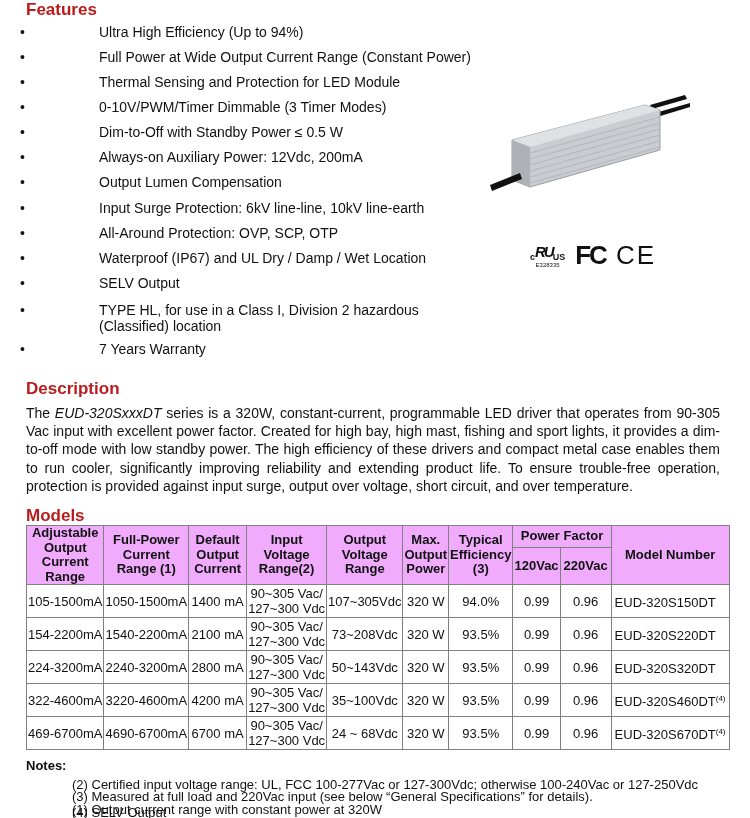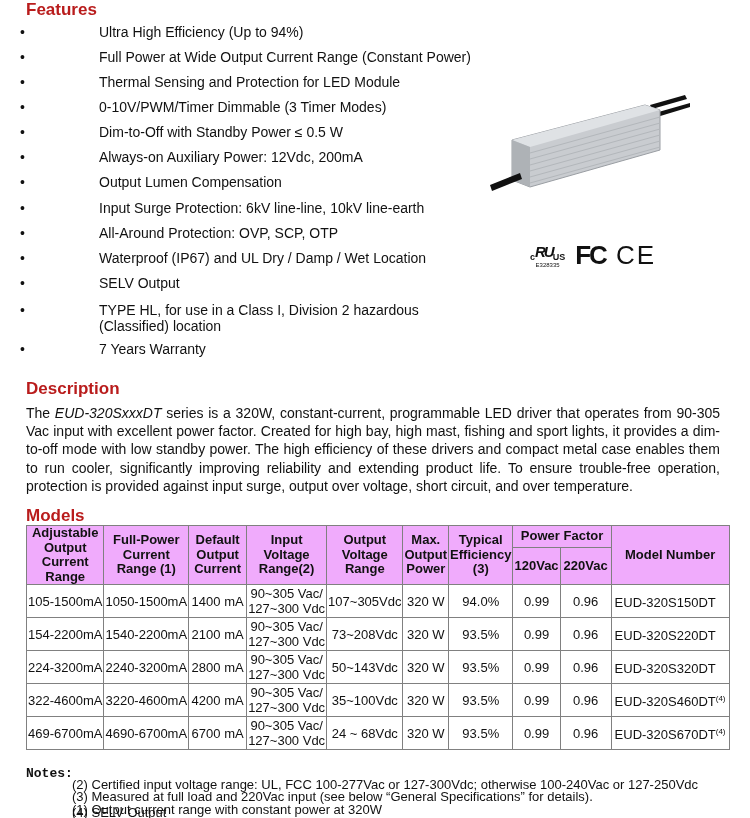--- a/index.html
+++ b/index.html
@@ -13,21 +13,21 @@
   .product { position: absolute; left: 490px; top: 75px; width: 200px; height: 120px; }
   .certs { position: absolute; left: 530px; top: 237px; height: 36px; display: flex; align-items: center; gap: 10px; }
   .desc { position: absolute; left: 26px; top: 404px; width: 694px; font-size: 14px; line-height: 18.2px; text-align: justify; margin: 0; }
   table.models { position: absolute; left: 26px; top: 525px; border-collapse: collapse; font-size: 13px; }
   table.models th, table.models td { border: 1px solid #808080; text-align: center; padding: 0 1px; }
   table.models th { background: #f0abfc; font-weight: bold; line-height: 14.5px; }
   table.models td { height: 32px; line-height: 15px; white-space: nowrap; }
   table.models td.left { text-align: left; padding-left: 3px; }
   sup { font-size: 8px; }
   .notes { position: absolute; left: 26px; top: 758px; font-size: 13px; line-height: 15.5px; }
-  .notes .lbl { position: absolute; left: 0; top: 8px; font-weight: bold; font-family: Liberation Mono, monospace; }
+  .notes .lbl { position: absolute; left: 0; top: 0; font-weight: bold; }
   .notes .n { position: absolute; left: 46px; white-space: nowrap; }
 </style>
 </head>
 <body>
 
 <h2 class="h2" style="top:0px;">Features</h2>
 
 <div class="features">
   <div class="feat" style="top:3px;">
       <span class="bullet">•</span>

